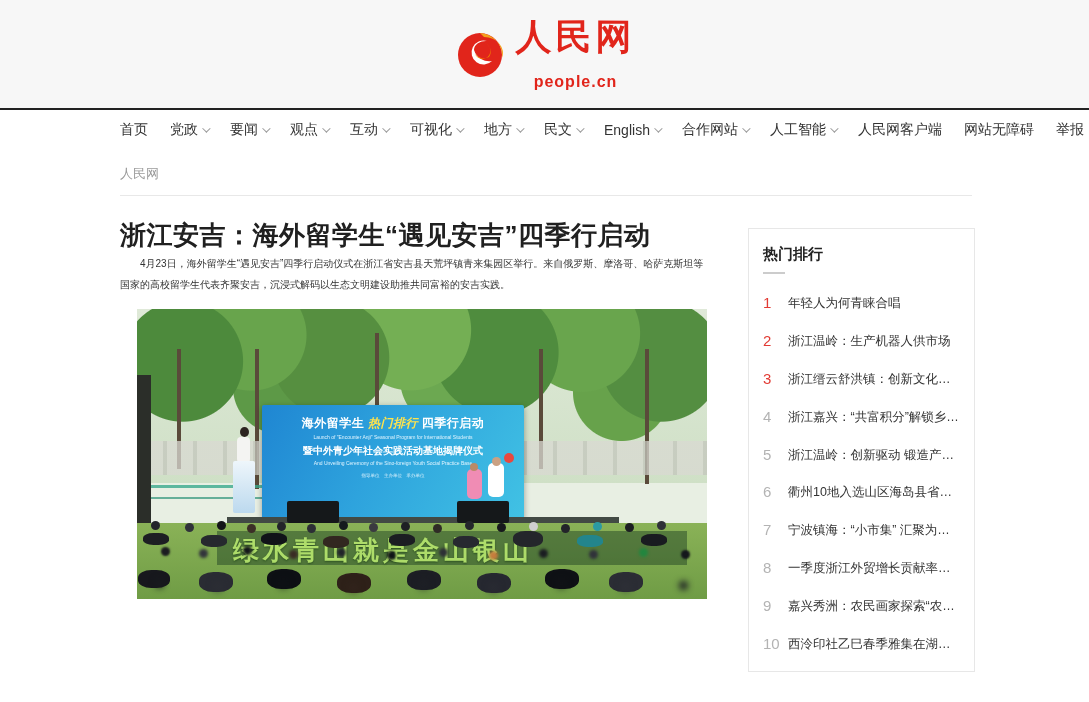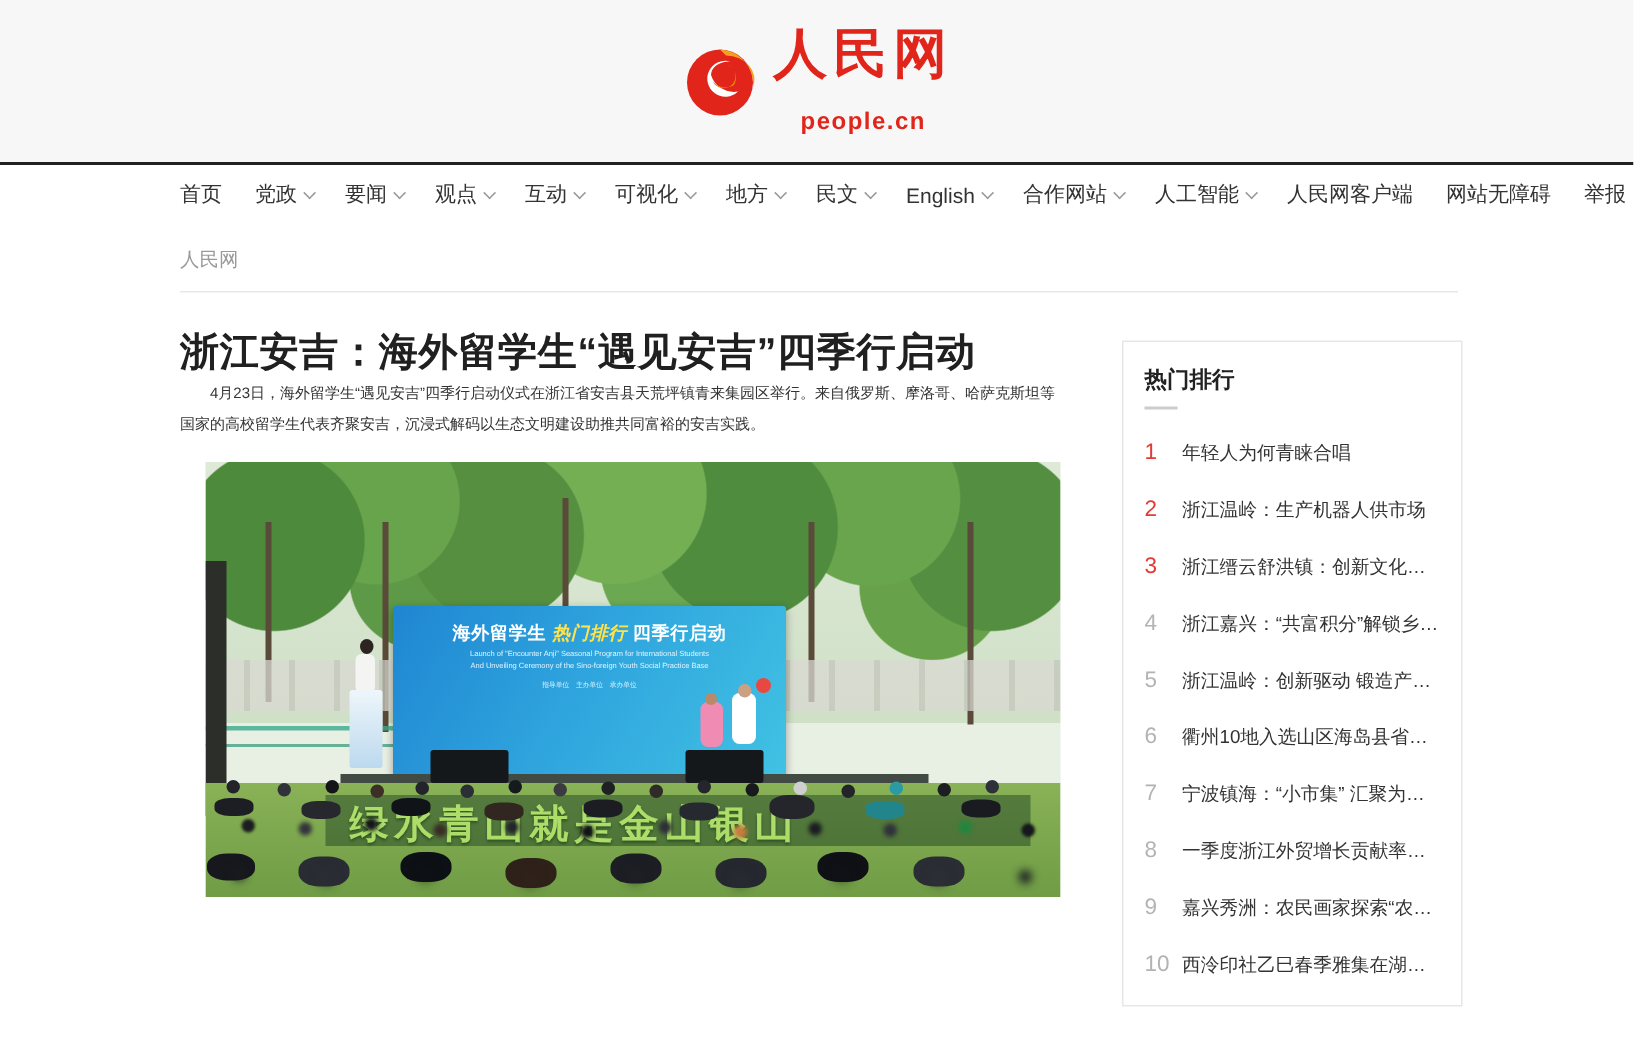--- a/index.html
+++ b/index.html
@@ -223,20 +223,21 @@
       <div class="railing2"></div>
       <div class="spk-tower"></div>
 
       <div class="backdrop">
         <div class="bd-l1">
           <span>海外留学生</span>
           <span class="bd-hl">热门排行</span>
           <span>四季行启动</span>
         </div>
         <div class="bd-en">Launch of "Encounter Anji" Seasonal Program for International Students</div>
+        <div class="bd-l2">暨中外青少年社会实践活动基地揭牌仪式</div>
         <div class="bd-en">And Unveiling Ceremony of the Sino-foreign Youth Social Practice Base</div>
         <div class="bd-org">指导单位　主办单位　承办单位</div>
         <div class="figs">
           <b class="fig-ball"></b>
             <b class="fig-1" style="border-radius:5px"></b>
             <b class="fig-2" style="border-radius:5px"></b>
           <b class="fig-head1"></b>
             <b class="fig-head2"></b>
         </div>
       </div>

